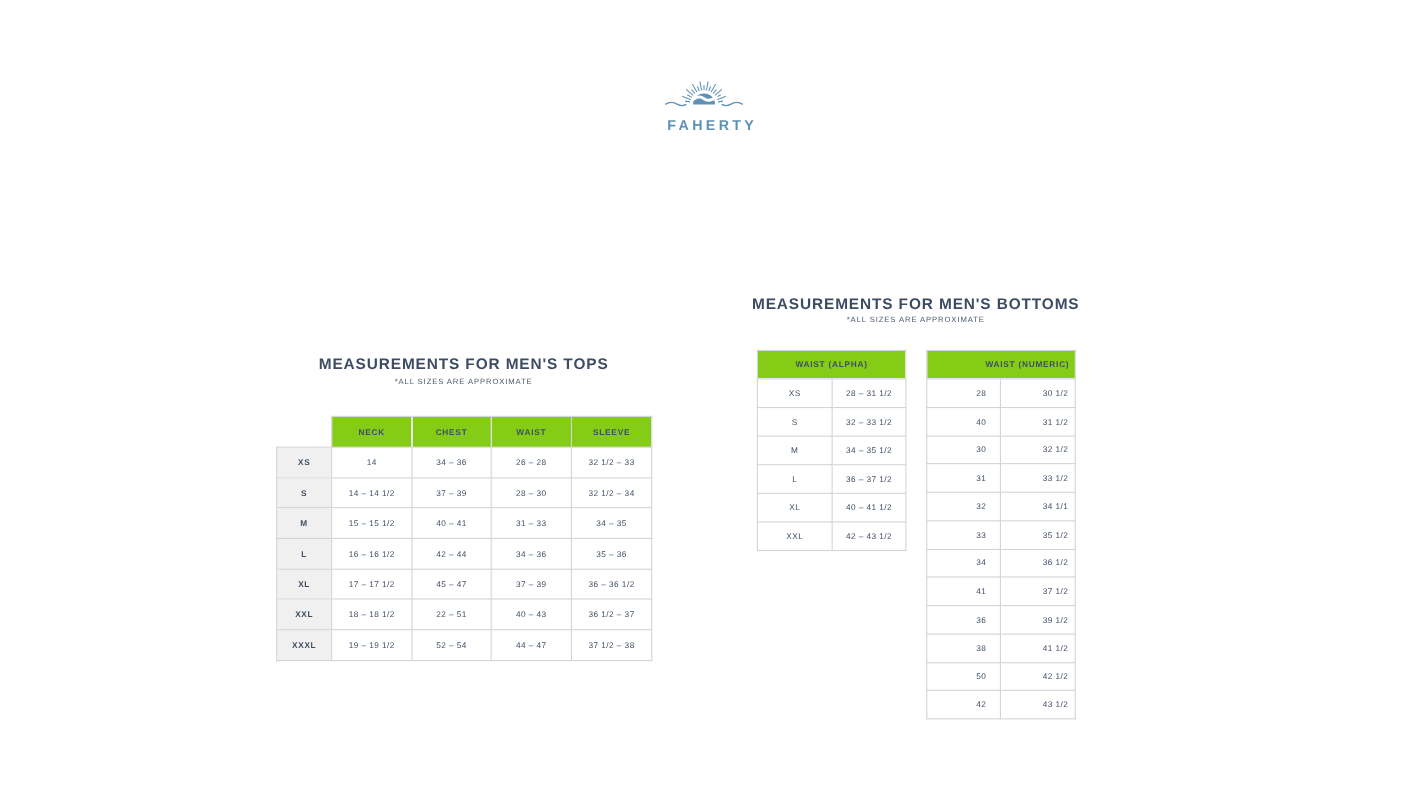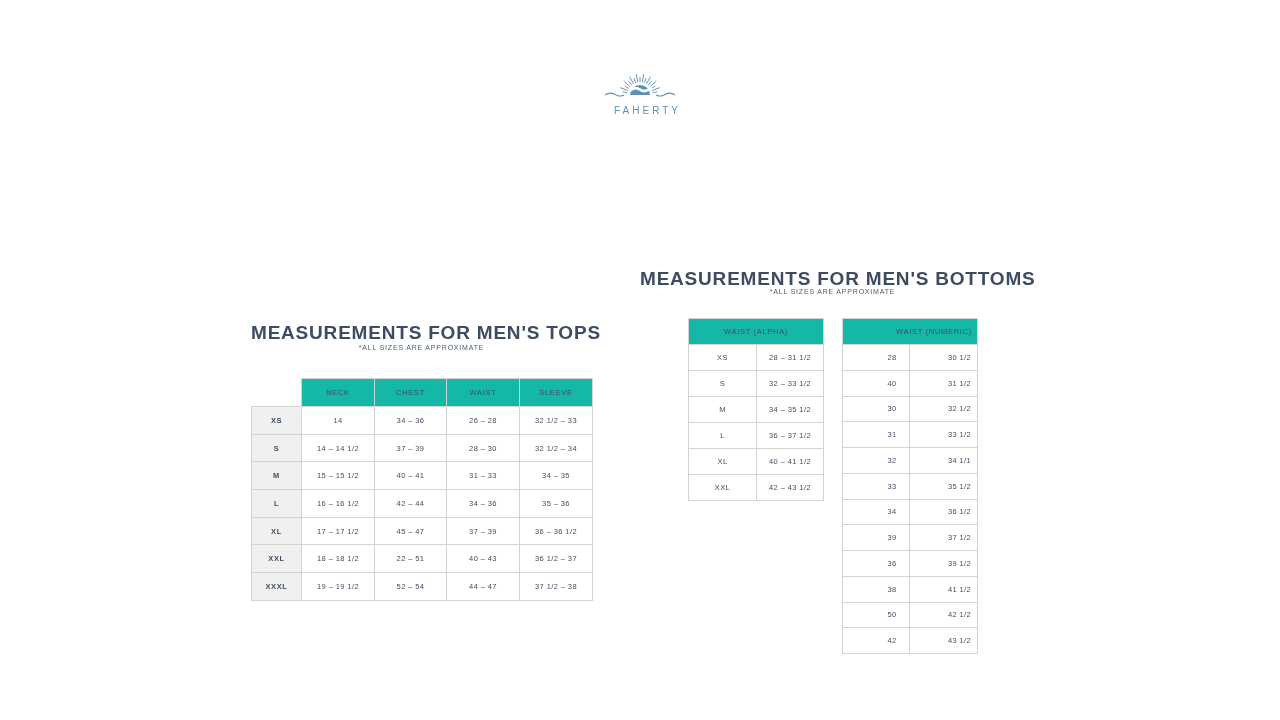--- a/index.html
+++ b/index.html
@@ -4,44 +4,44 @@
 <style>
   html,body{margin:0;padding:0;background:#ffffff;}
   .canvas{
     position:relative;width:1280px;height:720px;background:#ffffff;overflow:hidden;
     font-family:"Liberation Sans",sans-serif;color:#3d4c63;
   }
   
   .logo{position:absolute;left:0;right:0;top:70px;text-align:center;}
   .logo svg{display:inline-block;}
   .brand{
-    font-size:10px;font-weight:400;letter-spacing:3px;padding-left:15px;
+    font-size:13px;font-weight:700;letter-spacing:3px;padding-left:15px;
     color:#5d91b5;margin-top:2px;
   }
   
   .sec-title{
     position:absolute;margin:0;text-align:center;white-space:nowrap;
-    font-size:19px;font-weight:700;letter-spacing:0.8px;color:#3d4c63;
+    font-size:14px;font-weight:700;letter-spacing:0.8px;color:#3d4c63;
   }
   .sec-sub{
     position:absolute;text-align:center;white-space:nowrap;
     font-size:7px;font-weight:400;letter-spacing:0.8px;color:#4a5a6e;
   }
   .tops-title{left:251px;top:322px;width:341px;}
   .tops-sub{left:251px;top:344px;width:341px;}
   .bottoms-title{left:640px;top:268px;width:385px;}
   .bottoms-sub{left:640px;top:288px;width:385px;}
   
   table{border-collapse:collapse;table-layout:fixed;position:absolute;}
   th,td{
     border:1px solid #d4d4d4;text-align:center;vertical-align:middle;
     font-size:7.5px;letter-spacing:0.4px;color:#3f4e63;background:#ffffff;
     overflow:hidden;white-space:nowrap;padding:0;
   }
-  th{background:#14b8a6;font-weight:400;letter-spacing:0.7px;}
+  th{background:#84cc16;font-weight:700;letter-spacing:0.7px;}
   td.size-cell{background:#f0f0f0;font-weight:700;letter-spacing:0.6px;}
   .t-tops{left:251px;top:378px;width:341px;}
   .t-tops th{height:27px;}
   .t-tops td{height:26.7px;}
   .t-tops td.corner{border:none;background:#ffffff;}
   .t-alpha{left:688px;top:318px;width:135px;}
   .t-alpha th{height:25px;}
   .t-alpha td{height:25px;}
   .t-num{left:842px;top:318px;width:135px;}
   .t-num th{height:25px;padding-left:48px;}
@@ -228,21 +228,21 @@
         </tr>
         <tr>
           <td>33</td>
           <td>35 1/2</td>
         </tr>
         <tr>
           <td>34</td>
           <td>36 1/2</td>
         </tr>
         <tr>
-          <td>39</td>
+          <td>41</td>
           <td>37 1/2</td>
         </tr>
         <tr>
           <td>36</td>
           <td>39 1/2</td>
         </tr>
         <tr>
           <td>38</td>
           <td>41 1/2</td>
         </tr>

